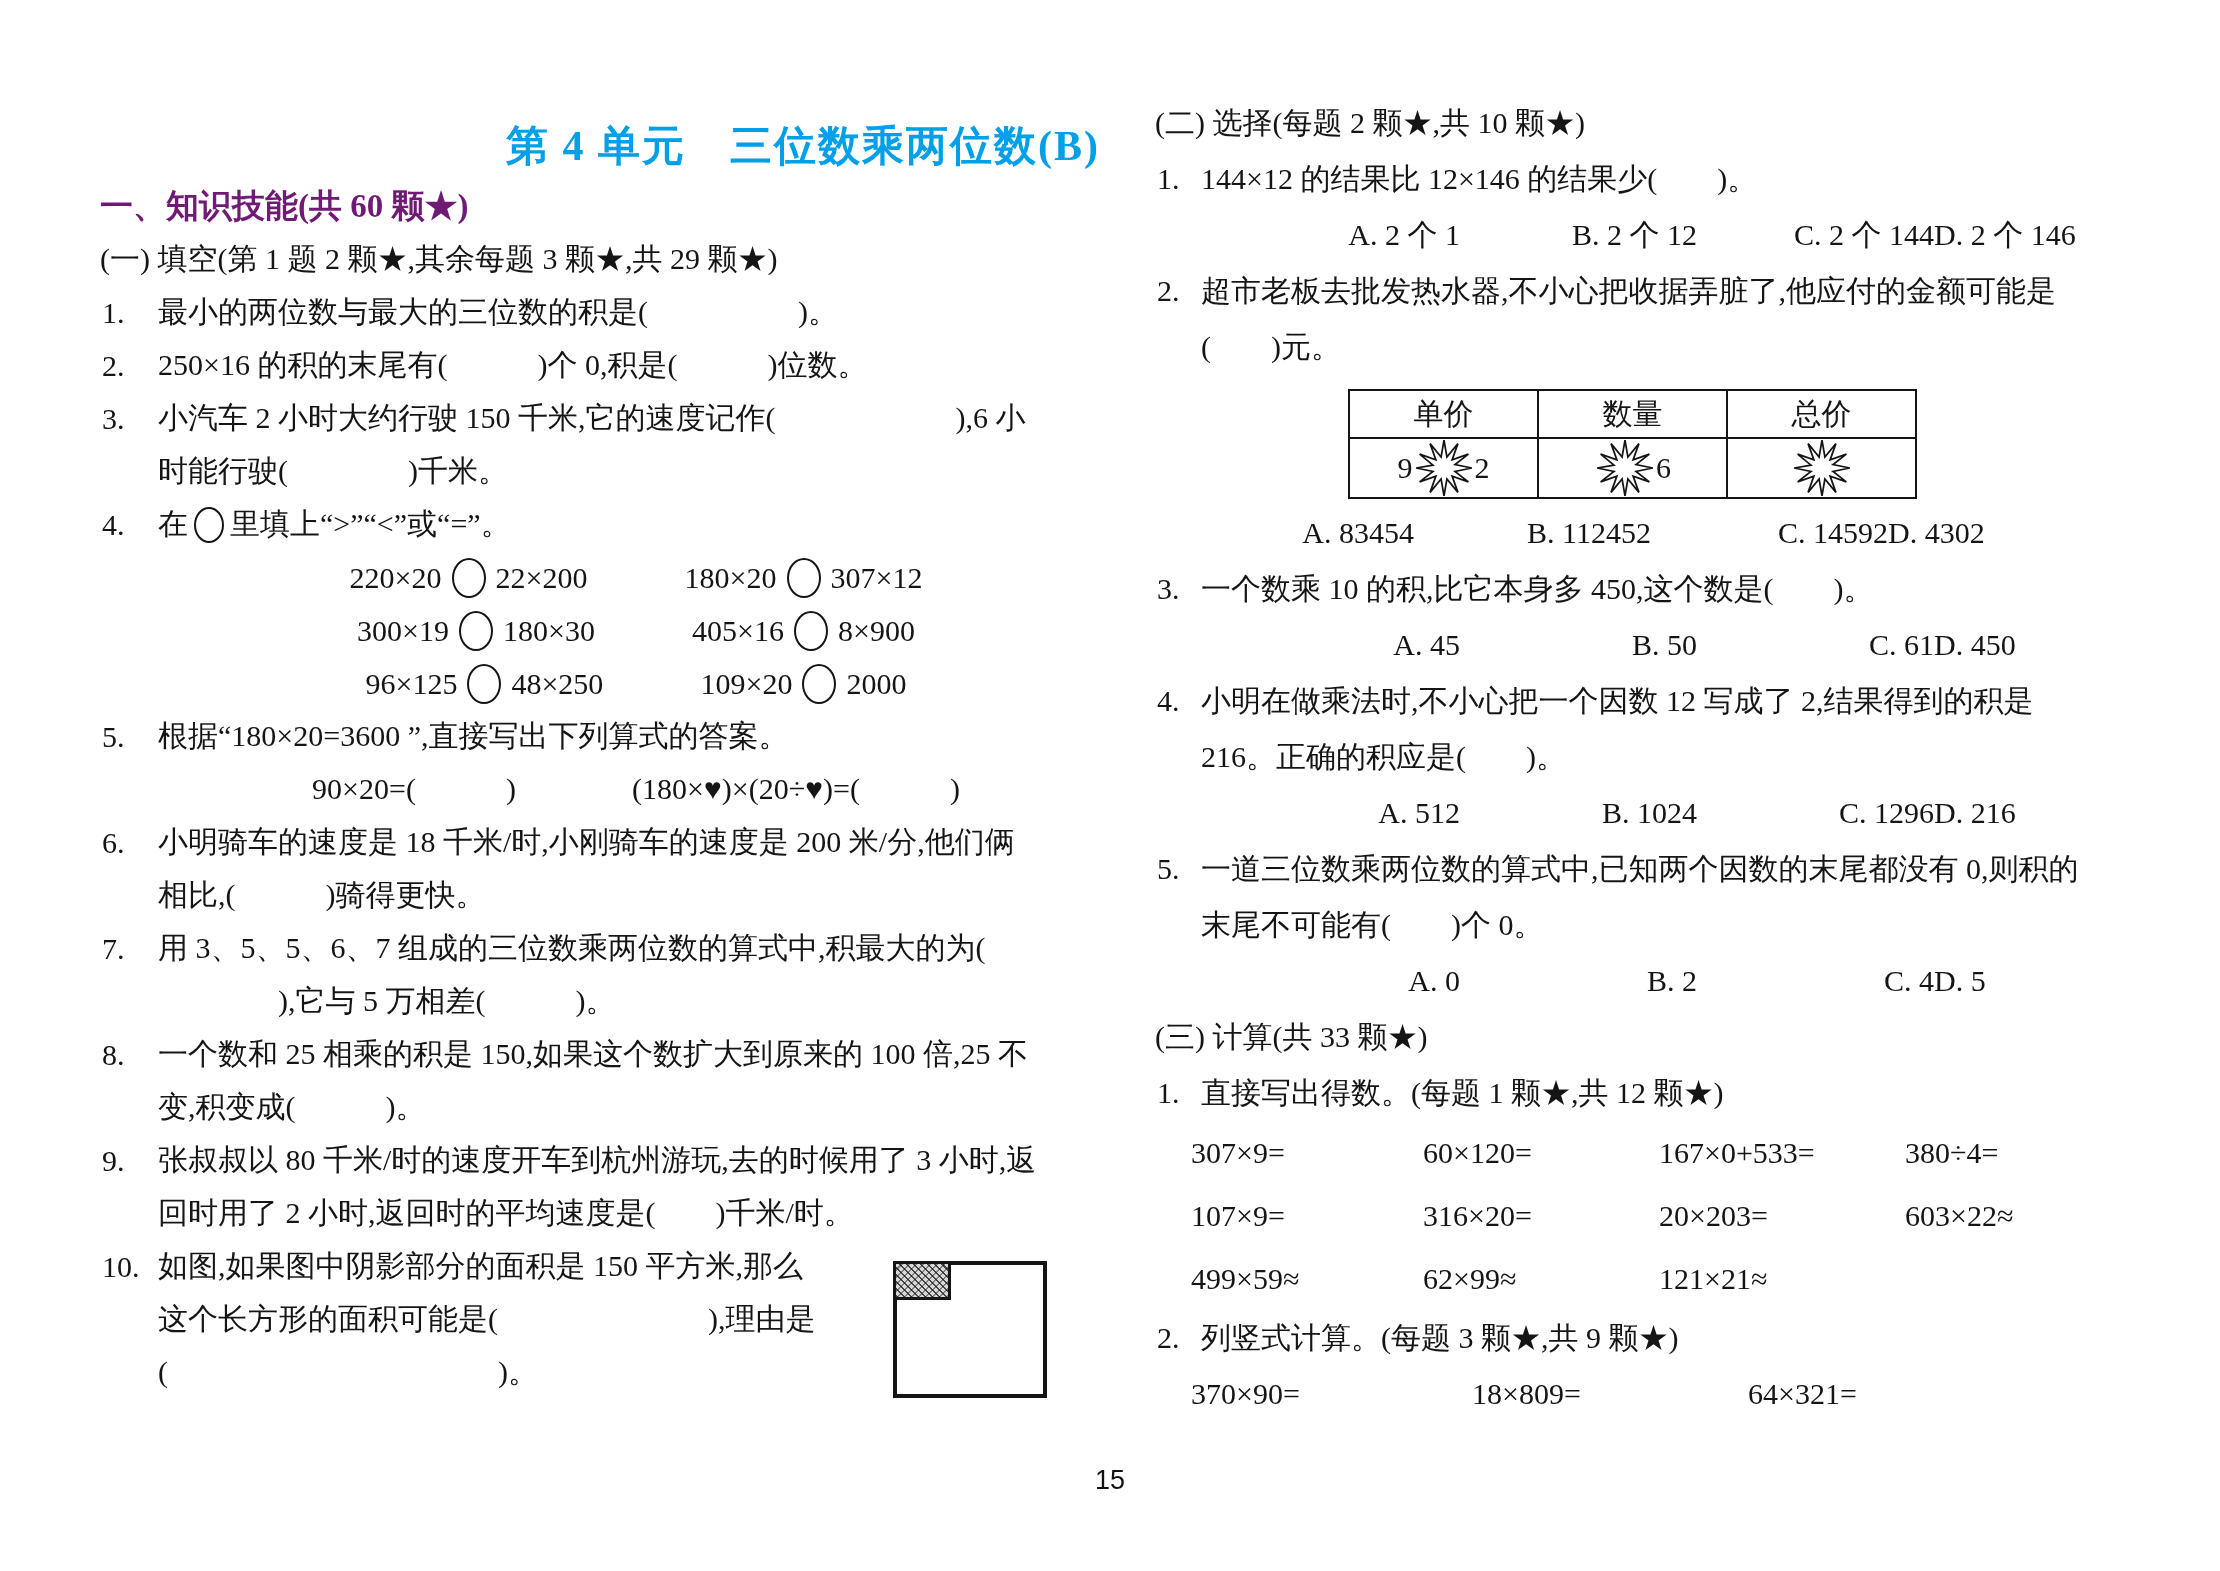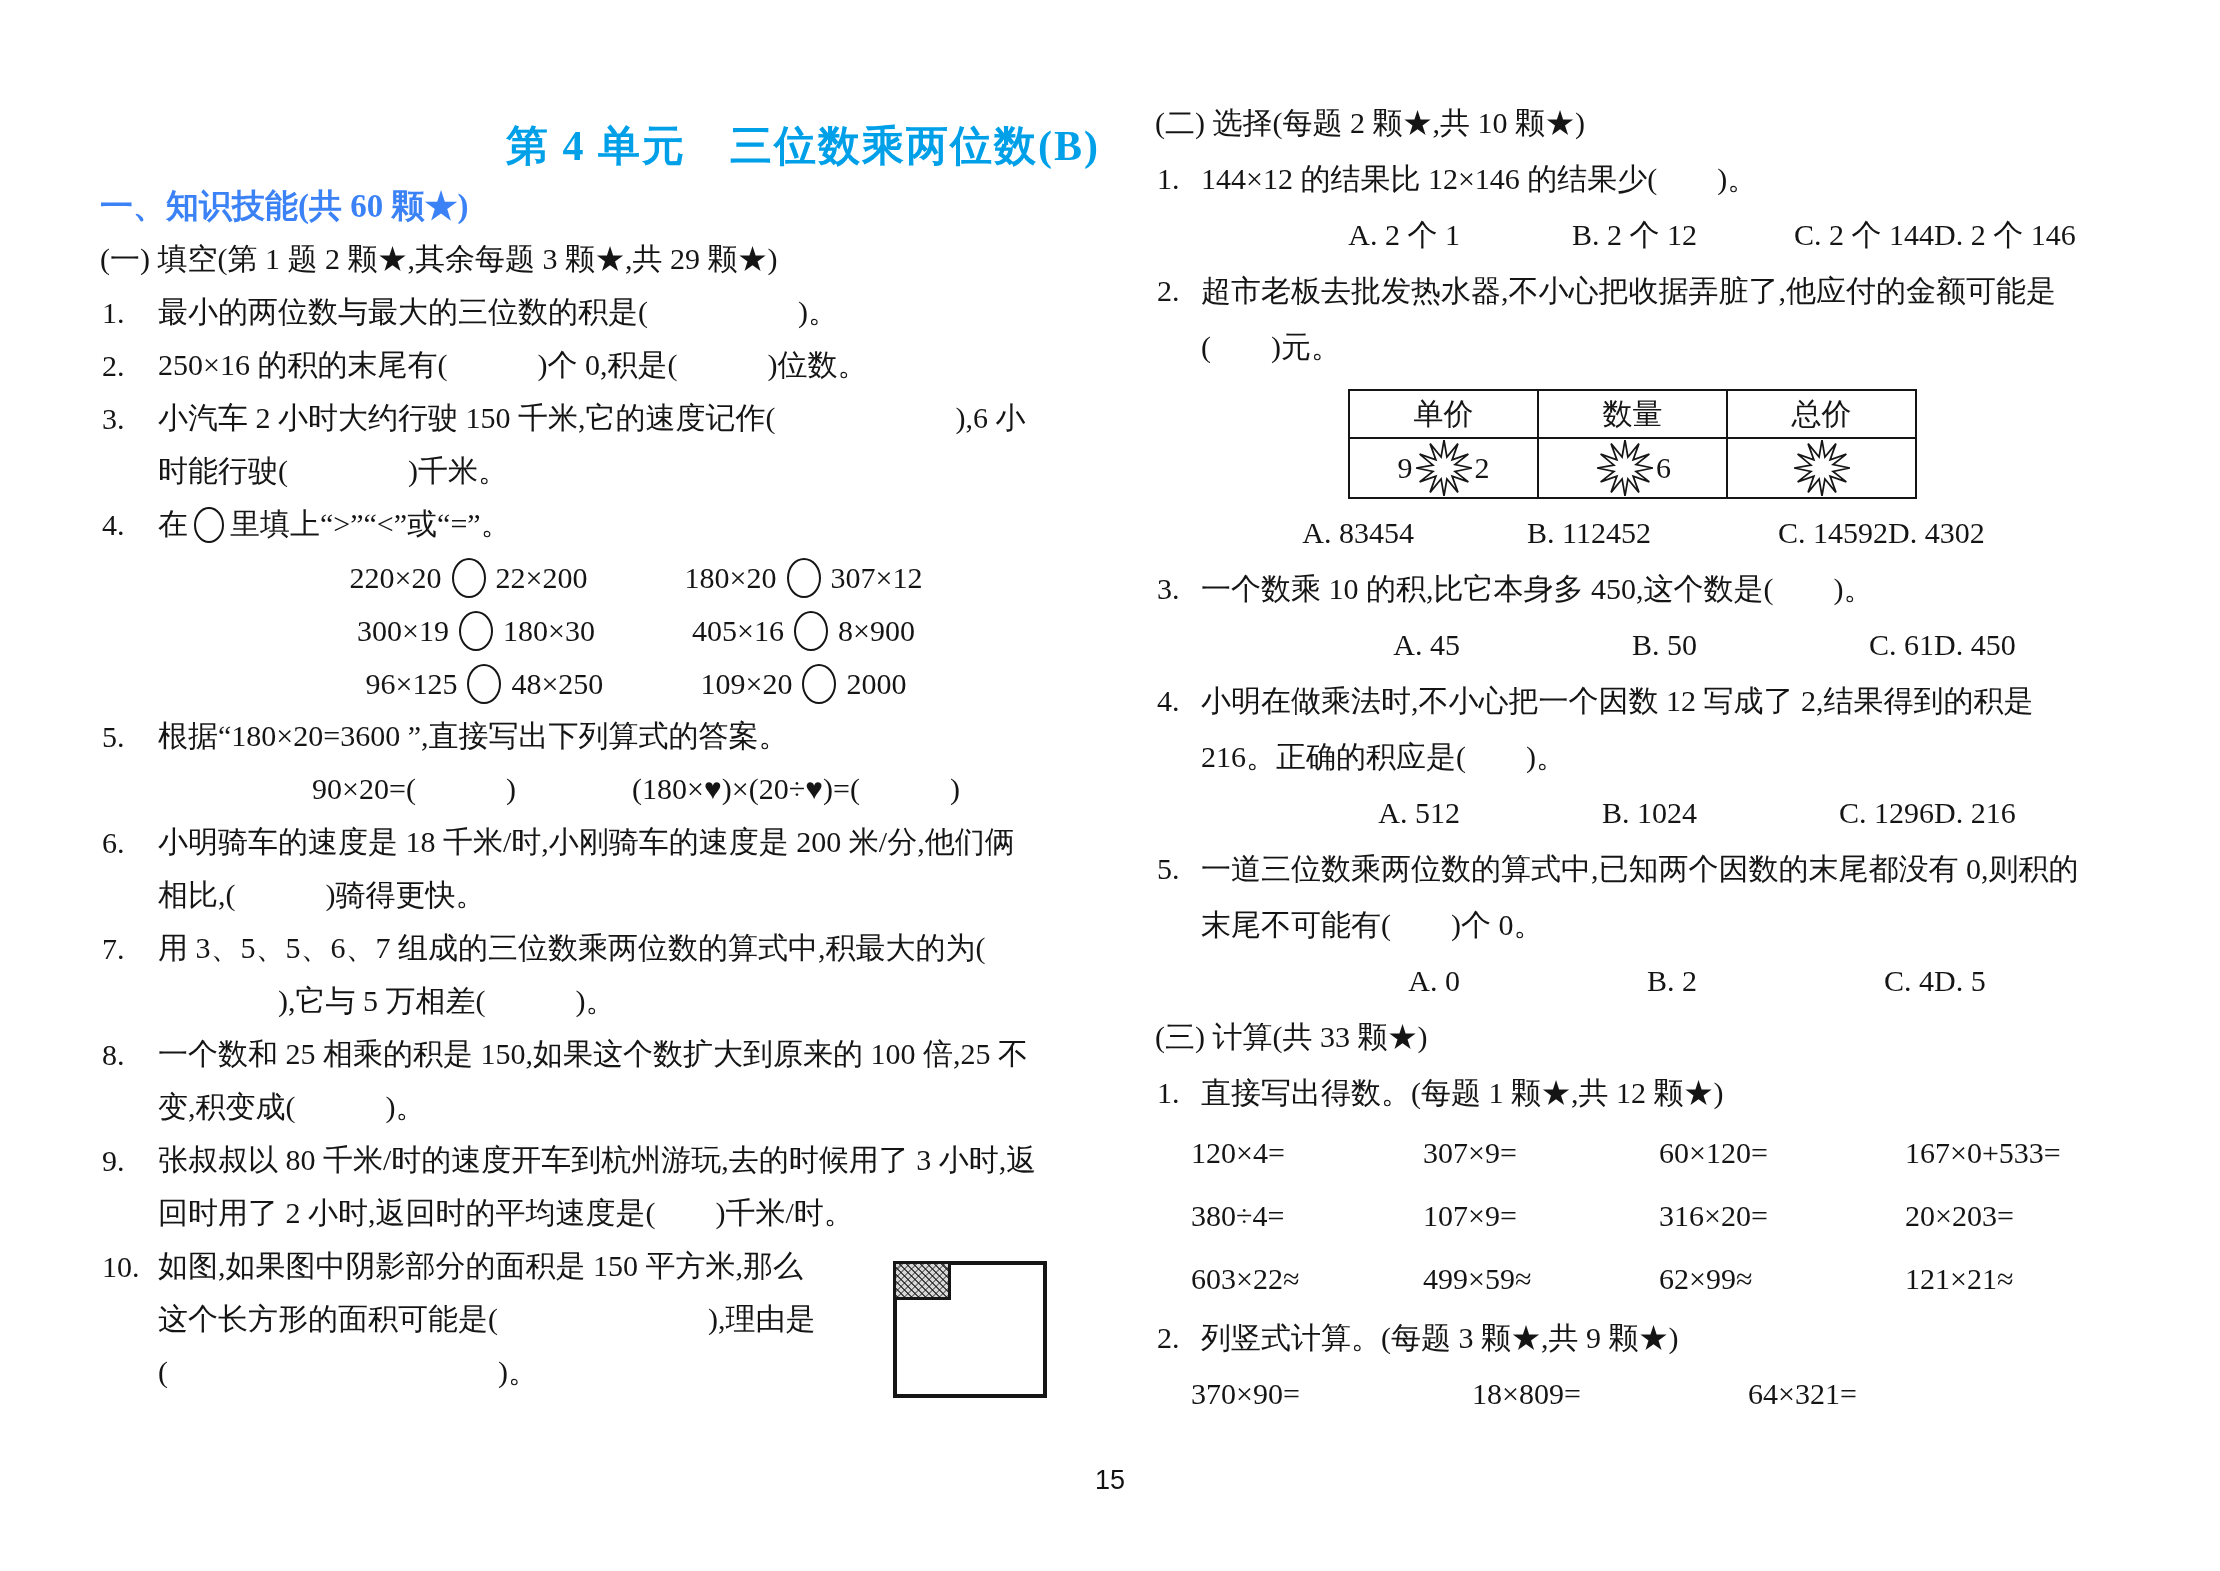--- a/index.html
+++ b/index.html
@@ -6,21 +6,21 @@
   .page {
     position:relative; width:2220px; height:1571px; background:#ffffff;
     font-family:"Liberation Serif","DejaVu Serif",serif; color:#151515;
     font-size:30px; overflow:hidden;
   }
   .col { position:absolute; }
   .col-left  { left:100px;  top:118px; width:1000px; }
   .col-right { left:1155px; top:95px;  width:1010px; }
 
   .title { margin:0; text-align:right; font-size:42px; font-weight:700; color:#00a0e9; height:62px; line-height:56px; letter-spacing:2px; }
-  .section { margin:0; font-size:33px; font-weight:700; color:#3b82f6; height:53px; display:flex; align-items:center; }
+  .section { margin:0; font-size:33px; font-weight:700; color:#701a75; height:53px; display:flex; align-items:center; }
 
   .line { height:53px; display:flex; align-items:center; white-space:pre; }
   .col-right .line { height:56px; }
 
   .q { display:flex; align-items:flex-start; }
   .qnum { flex:none; width:58px; height:53px; display:flex; align-items:center; padding-left:2px; box-sizing:border-box; }
   .col-right .qnum { width:46px; height:56px; }
   .qbody { flex:1; min-width:0; }
 
   .pair-row { display:flex; height:53px; align-items:center; white-space:pre;justify-content:center; }
@@ -288,21 +288,20 @@
     <div class="line">(三) 计算(共 33 颗★)</div>
 
     <div class="q">
       <div class="qnum">1.</div>
       <div class="qbody">
           <div class="line">直接写出得数。(每题 1 颗★,共 12 颗★)</div>
         </div>
     </div>
 
     <div class="calc-grid">
-      <div class="calc-item">120×4=</div>
       <div class="calc-item">307×9=</div>
       <div class="calc-item">60×120=</div>
       <div class="calc-item">167×0+533=</div>
       <div class="calc-item">380÷4=</div>
       <div class="calc-item">107×9=</div>
       <div class="calc-item">316×20=</div>
       <div class="calc-item">20×203=</div>
       <div class="calc-item">603×22≈</div>
       <div class="calc-item">499×59≈</div>
       <div class="calc-item">62×99≈</div>

